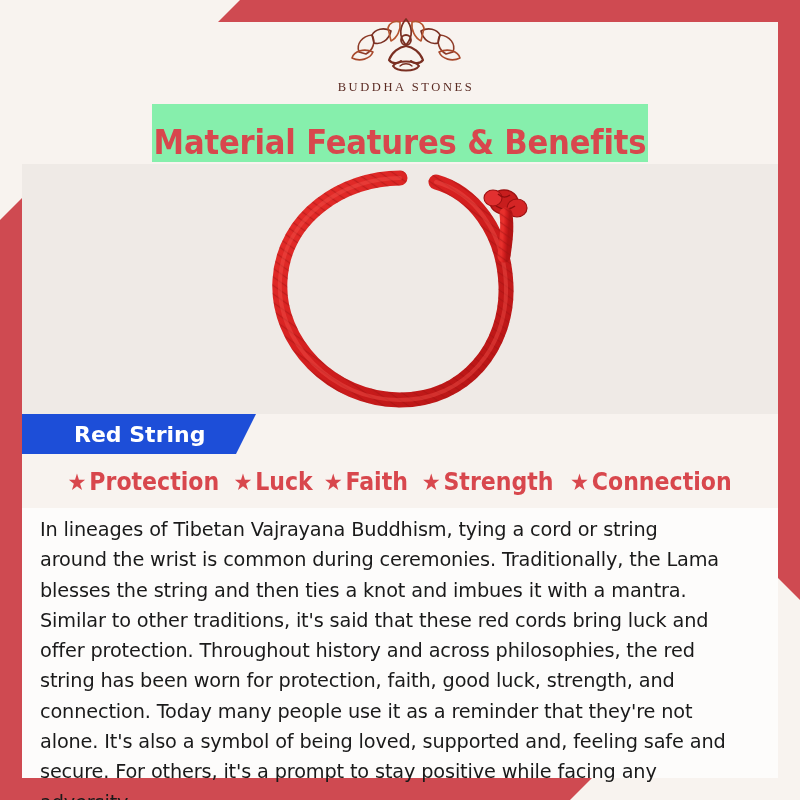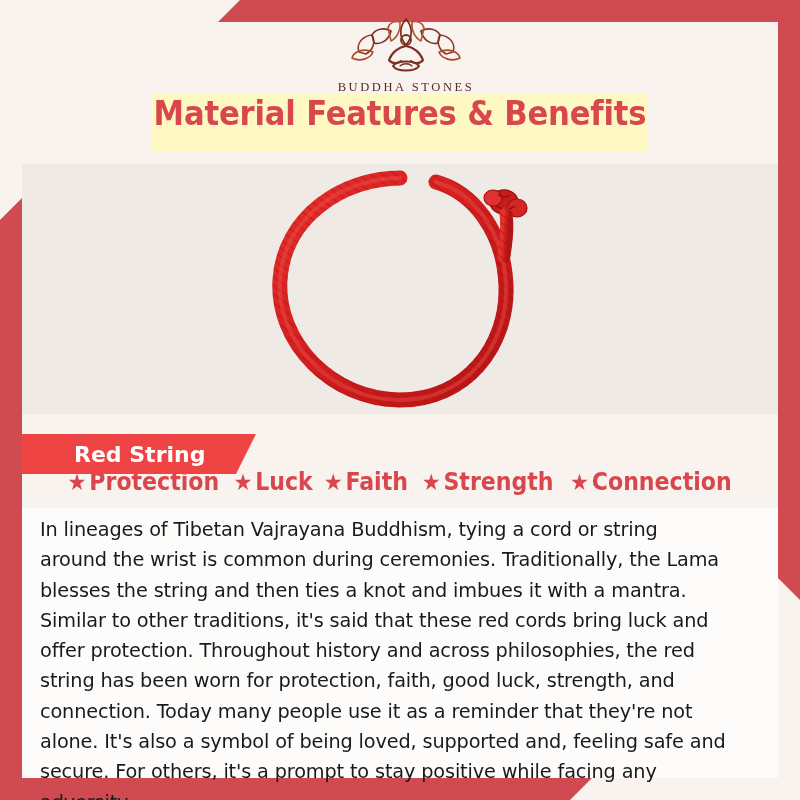--- a/index.html
+++ b/index.html
@@ -71,26 +71,26 @@
     font-family: "Liberation Serif", serif;
     font-size: 12.5px;
     letter-spacing: 2.6px;
     color: #5a2a22;
     font-weight: 400;
   }
 
   
   .title-banner {
     position: absolute;
-    top: 94px; left: 152px;
+    top: 104px; left: 152px;
     width: 496px; height: 58px;
-    background: #fef9c3;
+    background: #86efac;
     z-index: 4;
     display: flex;
-    align-items: flex-start;
+    align-items: flex-end;
     justify-content: center;
   }
   .title-banner h1 {
     font-size: 33px;
     font-weight: 700;
     color: #d8474d;
     letter-spacing: -0.2px;
     white-space: nowrap;
     font-family: "DejaVu Sans", sans-serif;
     transform: scaleX(0.93);
@@ -105,23 +105,23 @@
     z-index: 2;
     display: flex;
     align-items: center;
     justify-content: center;
   }
   .bracelet { width: 320px; height: 250px; display: block; }
 
   
   .label-banner {
     position: absolute;
-    top: 434px; left: 22px;
+    top: 414px; left: 22px;
     width: 234px; height: 40px;
-    background: #ef4444;
+    background: #1d4ed8;
     z-index: 4;
     clip-path: polygon(0 0, 100% 0, calc(100% - 20px) 100%, 0 100%);
     display: flex;
     align-items: center;
   }
   .label-banner span {
     color: #ffffff;
     font-size: 22px;
     font-weight: 700;
     margin-left: 52px;

